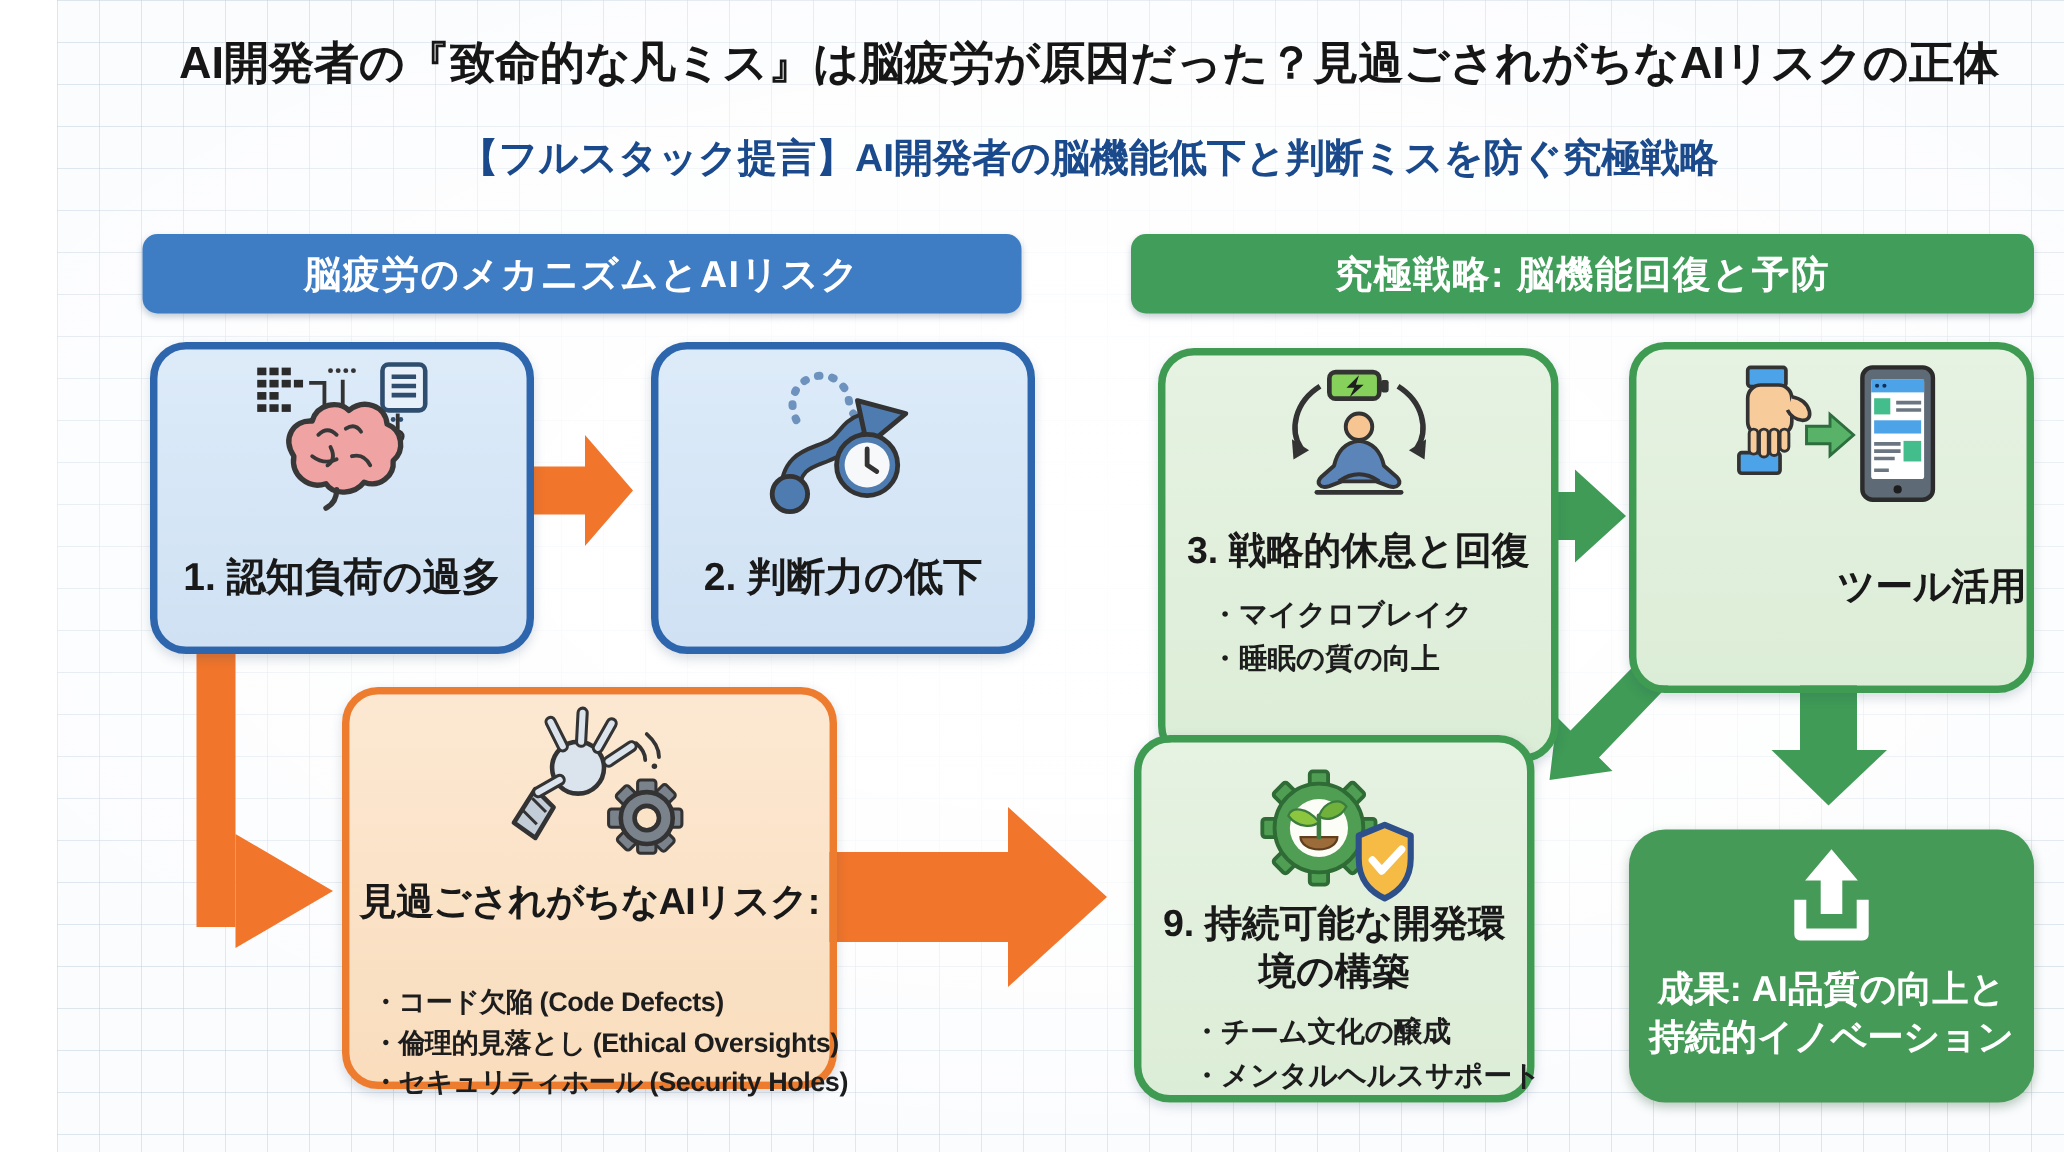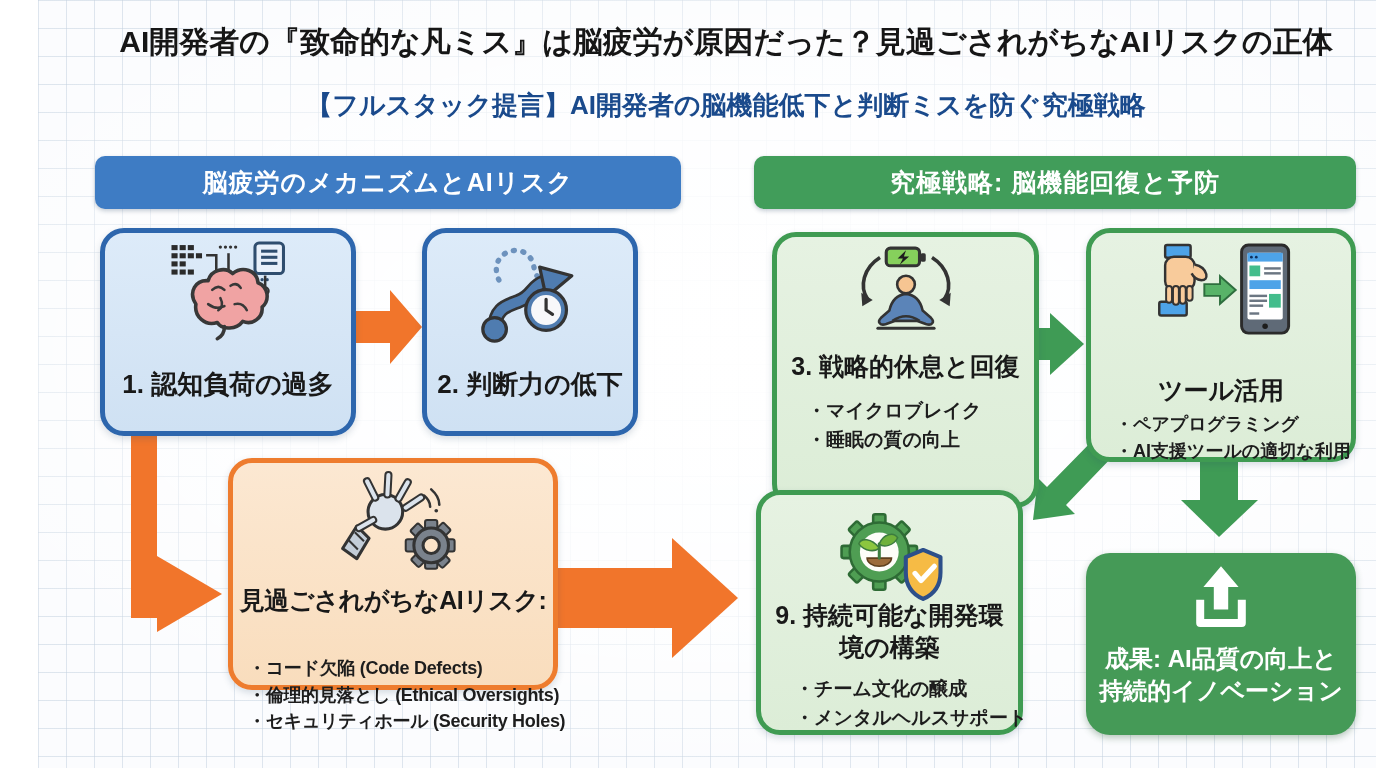--- a/index.html
+++ b/index.html
@@ -24,39 +24,39 @@
     box-shadow:0 2px 4px rgba(30,60,90,.25);letter-spacing:1px;}
   .banner.blue{left:57px;top:156px;width:586px;height:53px;background:#3e7cc4;}
   .banner.green{left:716px;top:156px;width:602px;height:53px;background:#419d5a;}
   .box{position:absolute;z-index:2;border-radius:24px;box-sizing:border-box;
     box-shadow:0 3px 7px rgba(40,70,100,.18);}
   .box.blue{border:5px solid #2d66ad;background:linear-gradient(180deg,#ddebf9,#cfe1f3);}
   .box.green{border:5px solid #3f9b52;background:linear-gradient(180deg,#e6f2e2,#dcedd7);}
   .box.orange{border:5px solid #ee7c2e;background:linear-gradient(180deg,#fce8d2,#f9ddbd);}
   .box.solid-green{background:#459a57;border:none;box-shadow:0 3px 7px rgba(30,80,40,.3);}
   #box1{left:62px;top:228px;width:256px;height:208px;}
-  #box2{left:384px;top:228px;width:216px;height:208px;}
-  #riskbox{left:190px;top:458px;width:330px;height:232px;}
+  #box2{left:396px;top:228px;width:256px;height:208px;}
+  #riskbox{left:190px;top:458px;width:330px;height:268px;}
   #box3{left:734px;top:232px;width:267px;height:276px;}
   #box4{left:1048px;top:228px;width:270px;height:234px;}
   #box5{left:718px;top:490px;width:267px;height:245px;}
   #resultbox{left:1048px;top:553px;width:270px;height:182px;}
   .icon-wrap{position:absolute;left:0;width:100%;display:flex;justify-content:center;}
   .lbl{position:absolute;left:0;width:100%;text-align:center;font-weight:900;color:#191919;}
   .bullets{position:absolute;font-weight:800;color:#1d1d1d;}
   .bullets div{white-space:nowrap;}
   .arrows{position:absolute;left:0;top:0;z-index:1;}
   
   #box1 .lbl,#box2 .lbl{top:134px;font-size:26px;}
   #box1 .icon-wrap,#box2 .icon-wrap{top:8px;}
   #box3 .lbl{top:113px;font-size:25px;}
   #box3 .icon-wrap{top:8px;}
   #box3 .bullets{top:160px;left:30px;font-size:19px;line-height:1.5;}
   #box4 .lbl.l1{top:109px;font-size:25px;}
-  #box4 .lbl.l2{top:141px;font-size:25px;}
+  #box4 .lbl.l2{top:141px;font-size:25px;text-align:right;}
   #box4 .icon-wrap{top:8px;}
   #box4 .bullets{top:178px;left:24px;font-size:18px;line-height:1.5;}
   #riskbox .lbl.l1{top:121px;font-size:25px;letter-spacing:-.5px;}
   #riskbox .lbl.l2{top:152px;font-size:25px;}
   #riskbox .icon-wrap{top:4px;}
   #riskbox .bullets{top:192px;left:15px;font-size:18px;line-height:1.48;letter-spacing:-.3px;}
   #box5 .lbl.l1{top:104px;font-size:25px;}
   #box5 .lbl.l2{top:136px;font-size:25px;}
   #box5 .icon-wrap{top:6px;}
   #box5 .bullets{top:180px;left:34px;font-size:19px;line-height:1.5;}
@@ -258,24 +258,20 @@
         <rect x="104" y="40" width="32" height="9" fill="#4da3e8"></rect>
         <line x1="104" y1="56" x2="122" y2="56" stroke="#6b7682" stroke-width="2.5"></line>
         <line x1="104" y1="61" x2="122" y2="61" stroke="#6b7682" stroke-width="2.5"></line>
         <line x1="104" y1="66" x2="118" y2="66" stroke="#6b7682" stroke-width="2.5"></line>
         <rect x="124" y="54" width="12" height="14" fill="#43bd8c"></rect>
         <line x1="104" y1="74" x2="114" y2="74" stroke="#6b7682" stroke-width="2.5"></line>
         <circle cx="120" cy="87" r="2.8" fill="#1d1d1d"></circle>
       </svg>
     </div>
     <div class="lbl l2">ツール活用</div>
-    <div class="bullets">
-      <div>・ペアプログラミング</div>
-      <div>・AI支援ツールの適切な利用</div>
-    </div>
   </div>
 
   <div class="box green" id="box5">
     <div class="icon-wrap">
       <svg width="128" height="102" viewBox="0 0 125 100">
         <g fill="#4f9e53" stroke="#2e6b35" stroke-width="2.5">
           <rect x="46" y="13" width="12" height="13" rx="2"></rect>
           <rect x="46" y="74" width="12" height="13" rx="2"></rect>
           <rect x="15" y="44" width="13" height="12" rx="2"></rect>
           <rect x="76" y="44" width="13" height="12" rx="2"></rect>

